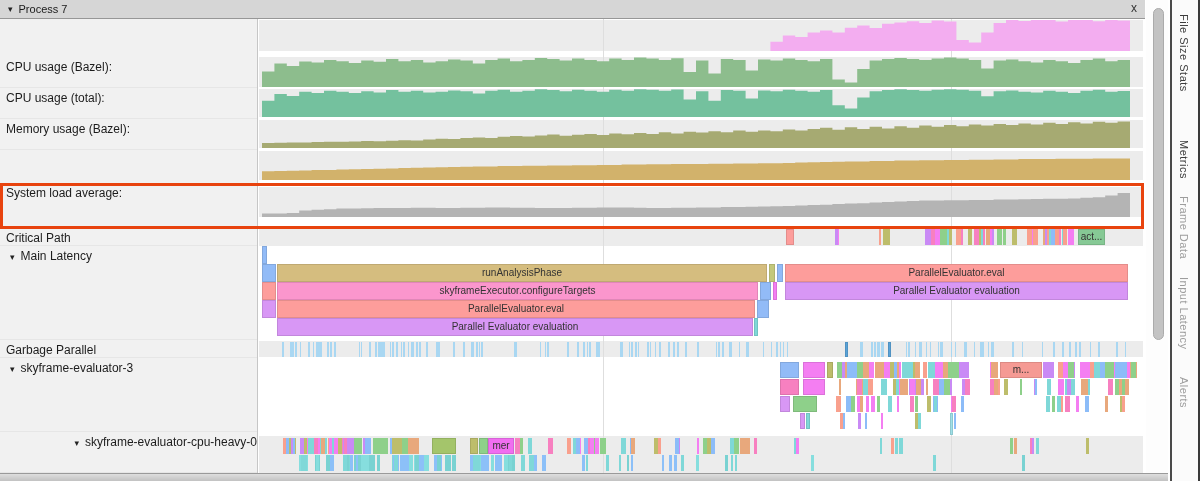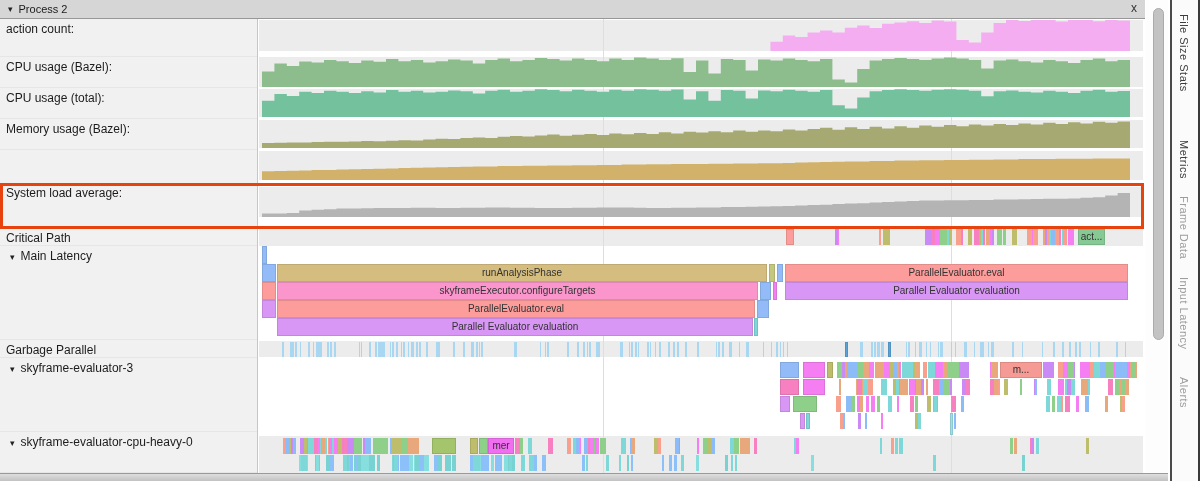--- a/index.html
+++ b/index.html
@@ -631,35 +631,34 @@
       <div class="tick" style="left: 734.9px; top: 436px; width: 2.5px; height: 16px; background: rgb(127, 216, 216);"></div>
       <div class="tick" style="left: 668.5px; top: 436px; width: 3.1px; height: 16px; background: rgb(140, 192, 248);"></div>
       <div class="tick" style="left: 725.4px; top: 436px; width: 2.2px; height: 16px; background: rgb(121, 210, 210);"></div>
       <div class="tick" style="left: 810.7px; top: 436px; width: 3.6px; height: 16px; background: rgb(134, 222, 222);"></div>
       <div class="tick" style="left: 932.6px; top: 436px; width: 3.9px; height: 16px; background: rgb(127, 216, 216);"></div>
       <div class="tick" style="left: 1021.5px; top: 436px; width: 3.2px; height: 16px; background: rgb(121, 210, 210);"></div>
     </div>
 
   <div class="header">
     <span class="arrow">▾</span>
-    <span class="title">Process 2</span>
+    <span class="title">Process 7</span>
     <span class="close">x</span>
   </div>
 
   <div class="labelcol" id="labelcol">
-      <div class="rowlabel" style="top: 0px; height: 38px;"><span>action count:</span></div>
       <div class="rowlabel" style="top: 38px; height: 31px;"><span>CPU usage (Bazel):</span></div>
       <div class="rowlabel" style="top: 69px; height: 31px;"><span>CPU usage (total):</span></div>
       <div class="rowlabel" style="top: 100px; height: 31px;"><span>Memory usage (Bazel):</span></div>
       <div class="rowlabel" style="top: 164px; height: 45px;"><span>System load average:</span></div>
       <div class="rowlabel" style="top: 209px; height: 18px;"><span>Critical Path</span></div>
       <div class="rowlabel" style="top: 227px; height: 94px; padding-left: 10px;"><span class="tarrow">▾</span><span>Main Latency</span></div>
       <div class="rowlabel" style="top: 321px; height: 18px;"><span>Garbage Parallel</span></div>
       <div class="rowlabel" style="top: 339px; height: 74px; padding-left: 10px;"><span class="tarrow">▾</span><span>skyframe-evaluator-3</span></div>
-      <div class="rowlabel" style="top: 413px; height: 41px; padding-left: 10px;"><span class="tarrow">▾</span><span>skyframe-evaluator-cpu-heavy-0</span></div>
+      <div class="rowlabel" style="top: 413px; height: 41px; padding-left: 10px; text-align: right;"><span class="tarrow">▾</span><span>skyframe-evaluator-cpu-heavy-0</span></div>
     </div>
 
   <div class="hl" style="border-color: rgb(232, 67, 14);"></div>
 
   <div class="vstrip"></div>
   <div class="vthumb"></div>
   <div class="hscroll"></div>
 
   <div class="sidebar" id="sidebar">
       <div class="vtab active" style="top: 14px;">File Size Stats</div>

